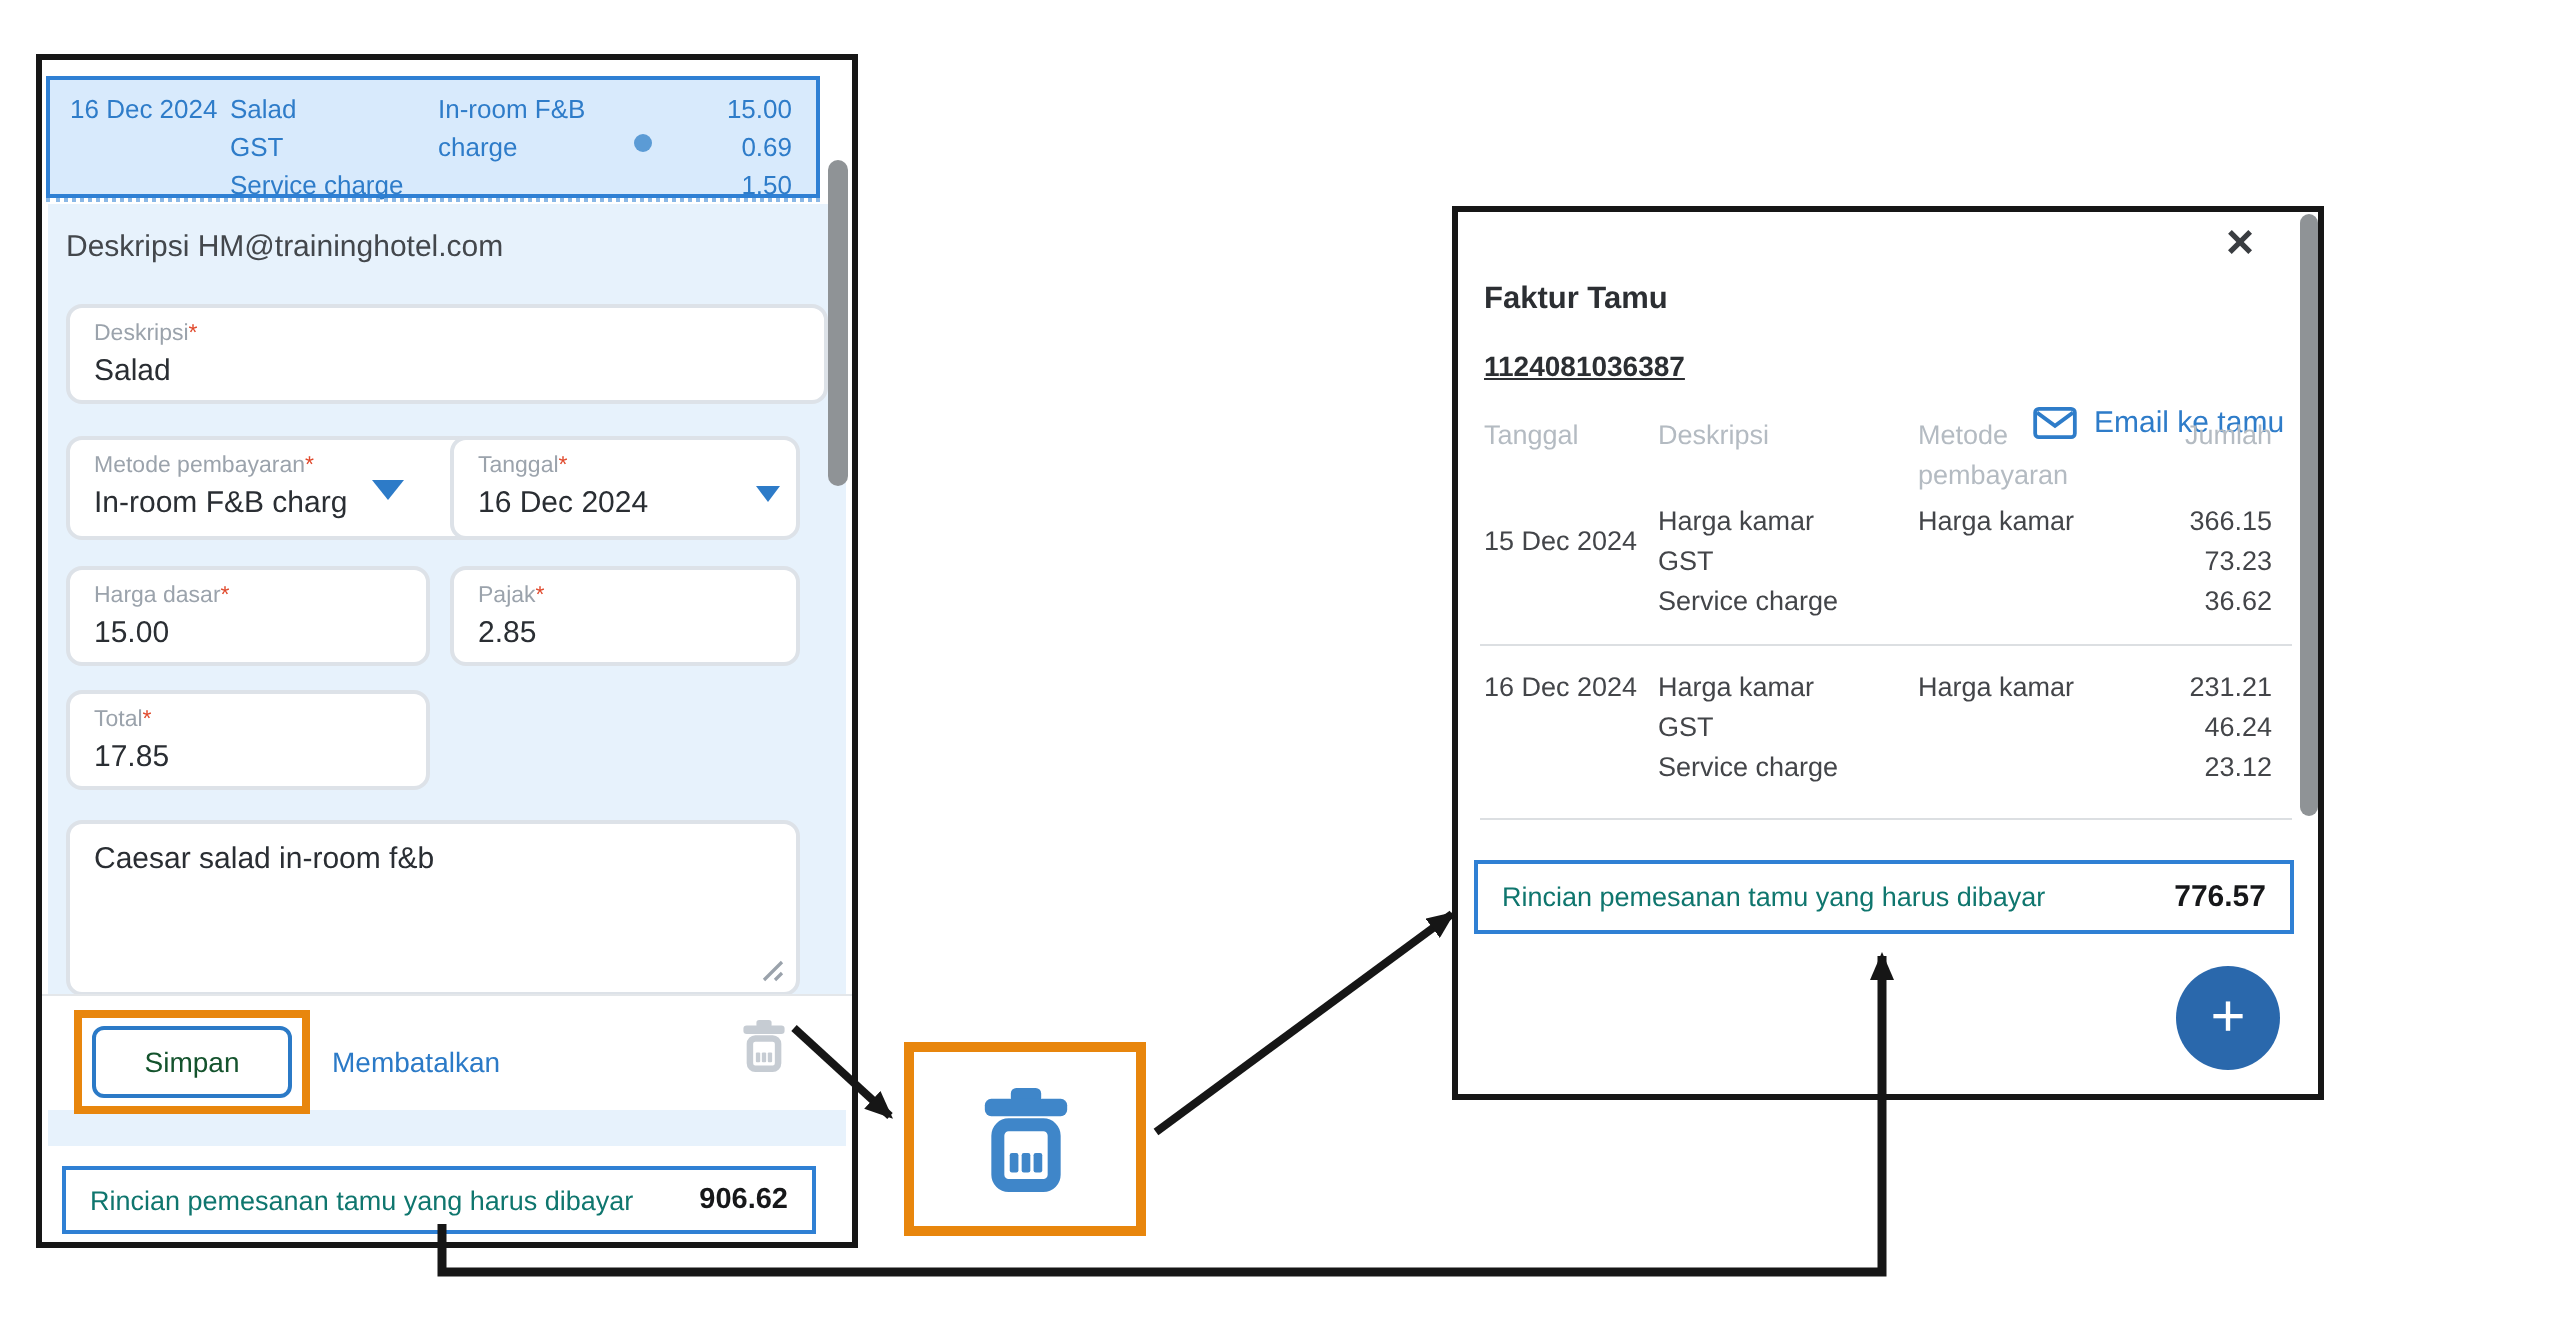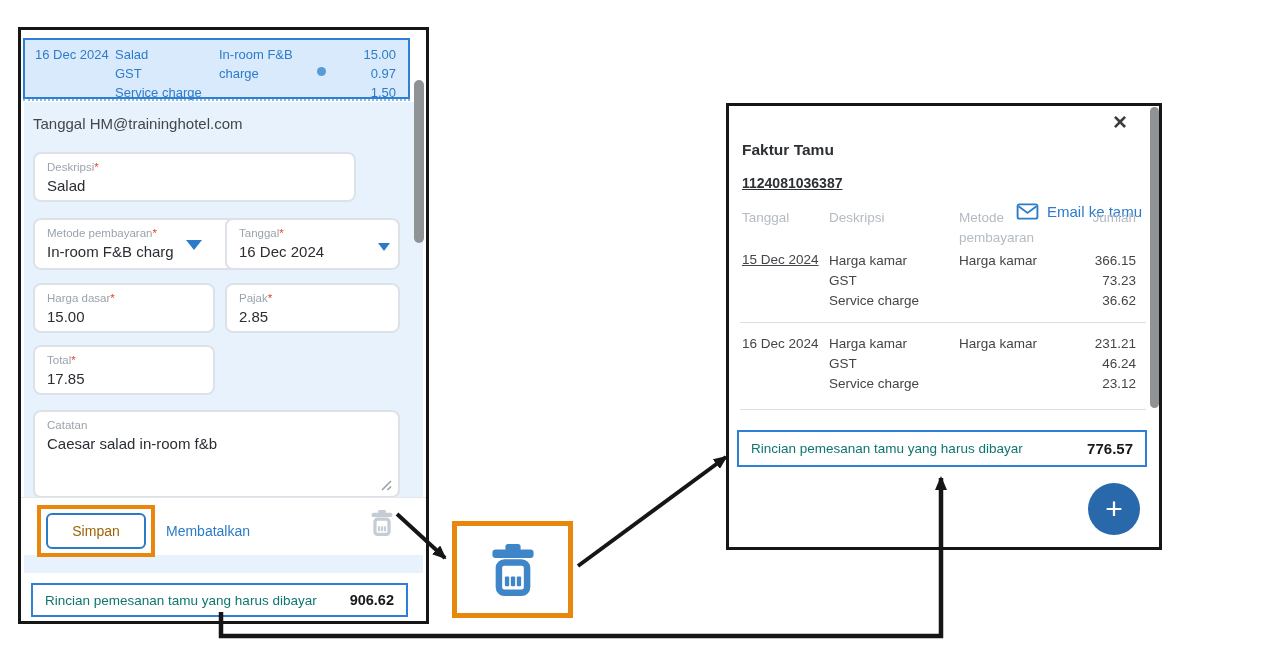--- a/index.html
+++ b/index.html
@@ -12,21 +12,21 @@
   .sel-col{position:absolute;top:5px;}
   
   .field{background:#fff;border:2px solid #dde2e8;border-radius:8px;padding:6px 12px 0 12px;}
   .flabel{font-size:11.5px;color:#9ba3ac;line-height:14px;}
   .req{color:#e0492c;}
   .fvalue{font-size:15px;color:#2a2e33;line-height:20px;margin-top:2px;white-space:nowrap;overflow:hidden;}
   .caret{width:0;height:0;border-left:8px solid transparent;border-right:8px solid transparent;border-top:10px solid #2d7bc8;}
   .caret.small{border-left:6px solid transparent;border-right:6px solid transparent;border-top:8px solid #2d7bc8;}
   
   .btn-outline{display:flex;align-items:center;justify-content:center;background:#fff;
-               border:2px solid #2b7ac7;border-radius:6px;color:#a16207;font-size:14px;}
+               border:2px solid #2b7ac7;border-radius:6px;color:#14532d;font-size:14px;}
   .link-blue{color:#2b7ac7;font-size:14px;}
   .total-bar{background:#fff;border:2px solid #2f80d4;display:flex;align-items:center;
              justify-content:space-between;padding:0 12px;}
   .total-label{font-size:13.5px;color:#0f766e;}
   .total-amount{font-size:14.5px;font-weight:bold;color:#17181a;}
   
   .col-hdr{color:#b4bbc2;font-size:13.5px;line-height:20px;}
   .cell{color:#434549;font-size:13.5px;line-height:20px;}
   .r-align{text-align:right;}
   .divider{background:#dcdfe2;height:1px;}
@@ -56,29 +56,29 @@
       <div>GST</div>
       <div>Service charge</div>
     </div>
     <div class="sel-col" style="left:194px;">
       <div>In-room F&amp;B</div>
       <div>charge</div>
     </div>
     <div class="abs dot" style="left:292px;top:27px;"></div>
     <div class="sel-col r-align" style="right:12px;">
       <div>15.00</div>
-      <div>0.97</div>
+      <div>0.69</div>
       <div>1.50</div>
     </div>
   </div>
   <div class="abs" style="left:23px;top:99px;width:387px;border-top:2px dotted #8ab8e6;z-index:3;"></div>
 
-  <div class="abs" style="left:33px;top:115px;font-size:15px;color:#43474c;z-index:3;">Tanggal HM@traininghotel.com</div>
-
-  <div class="abs field" style="left:33px;top:152px;width:323px;height:50px;z-index:3;">
+  <div class="abs" style="left:33px;top:115px;font-size:15px;color:#43474c;z-index:3;">Deskripsi HM@traininghotel.com</div>
+
+  <div class="abs field" style="left:33px;top:152px;width:381px;height:50px;z-index:3;">
     <div class="flabel"><span>Deskripsi</span><span class="req">*</span></div>
     <div class="fvalue">Salad</div>
   </div>
 
   <div class="abs field" style="left:33px;top:218px;width:208px;height:52px;z-index:3;">
     <div class="flabel"><span>Metode pembayaran</span><span class="req">*</span></div>
     <div class="fvalue" style="width:138px;">In-room F&amp;B charg</div>
   </div>
   <div class="abs caret" style="left:186px;top:240px;z-index:4;"></div>
 
@@ -97,21 +97,20 @@
     <div class="flabel"><span>Pajak</span><span class="req">*</span></div>
     <div class="fvalue">2.85</div>
   </div>
 
   <div class="abs field" style="left:33px;top:345px;width:182px;height:50px;z-index:3;">
     <div class="flabel"><span>Total</span><span class="req">*</span></div>
     <div class="fvalue">17.85</div>
   </div>
 
   <div class="abs field" style="left:33px;top:410px;width:367px;height:88px;z-index:3;">
-    <div class="flabel">Catatan</div>
     <div class="fvalue">Caesar salad in-room f&amp;b</div>
     <svg class="abs" style="right:6px;bottom:5px;" width="14" height="14" viewBox="0 0 14 14">
       <path d="M13,4 L4,13 M13,9.5 L9.5,13" stroke="#9aa2ab" stroke-width="1.6" fill="none"></path>
     </svg>
   </div>
 
   <div class="abs" style="left:21px;top:497px;width:405px;height:58px;background:#fff;border-top:1px solid #e4e7ea;z-index:3;"></div>
   <div class="abs orange-frame" style="left:37px;top:505px;width:118px;height:52px;z-index:5;"></div>
   <div class="abs btn-outline" style="left:46px;top:513px;width:100px;height:36px;z-index:6;">Simpan</div>
   <div class="abs link-blue" style="left:166px;top:523px;z-index:6;">Membatalkan</div>
@@ -155,21 +154,21 @@
     </svg>
     <span>Email ke tamu</span>
   </div>
 
   <div class="abs col-hdr" style="left:742px;top:208px;z-index:3;">Tanggal</div>
   <div class="abs col-hdr" style="left:829px;top:208px;z-index:3;">Deskripsi</div>
   <div class="abs col-hdr" style="left:959px;top:208px;width:92px;z-index:3;">Metode pembayaran</div>
   <div class="abs col-hdr r-align" style="left:1040px;top:208px;width:96px;z-index:3;">Jumlah</div>
 
   <div>
-    <div class="abs cell" style="left:742px;top:250px;z-index:3;text-decoration:underline;">15 Dec 2024</div>
+    <div class="abs cell" style="left:742px;top:261px;z-index:3;">15 Dec 2024</div>
     <div class="abs cell" style="left:829px;top:251px;z-index:3;">
       <div>Harga kamar</div>
       <div>GST</div>
       <div>Service charge</div>
     </div>
     <div class="abs cell" style="left:959px;top:251px;z-index:3;">Harga kamar</div>
     <div class="abs cell r-align" style="left:1040px;top:251px;width:96px;z-index:3;">
       <div>366.15</div>
       <div>73.23</div>
       <div>36.62</div>

